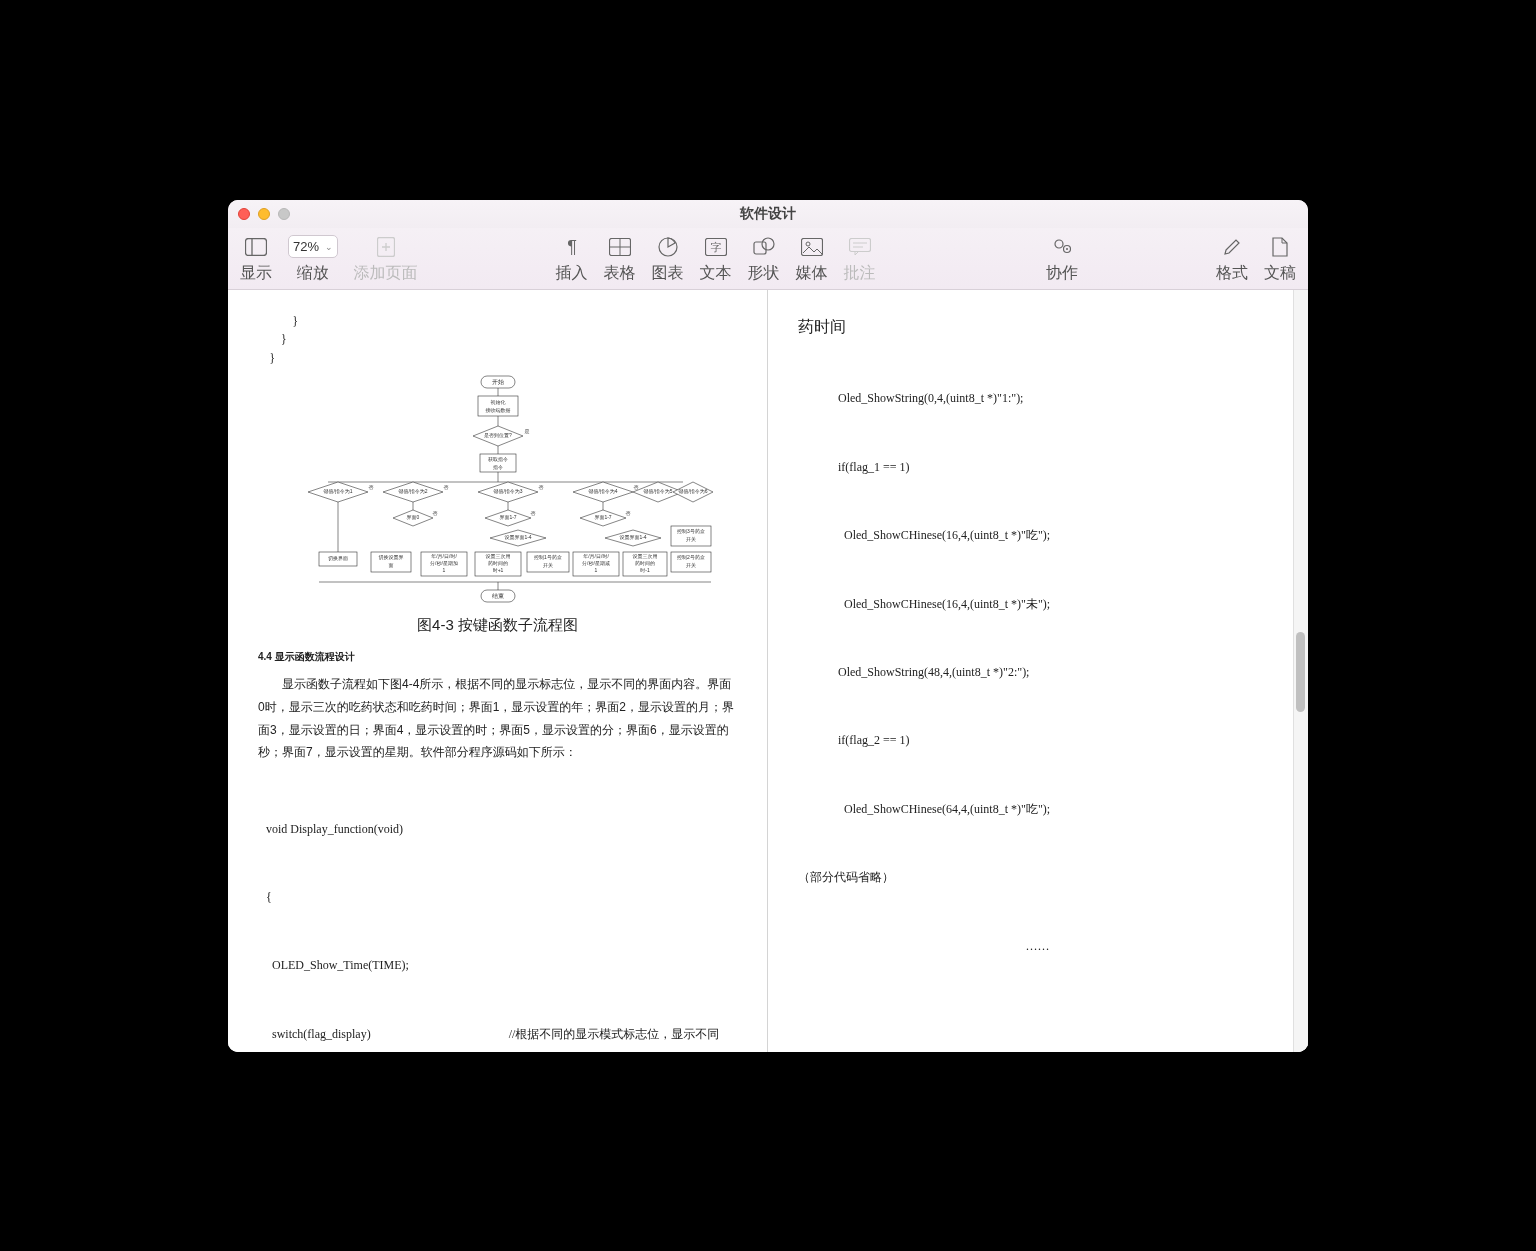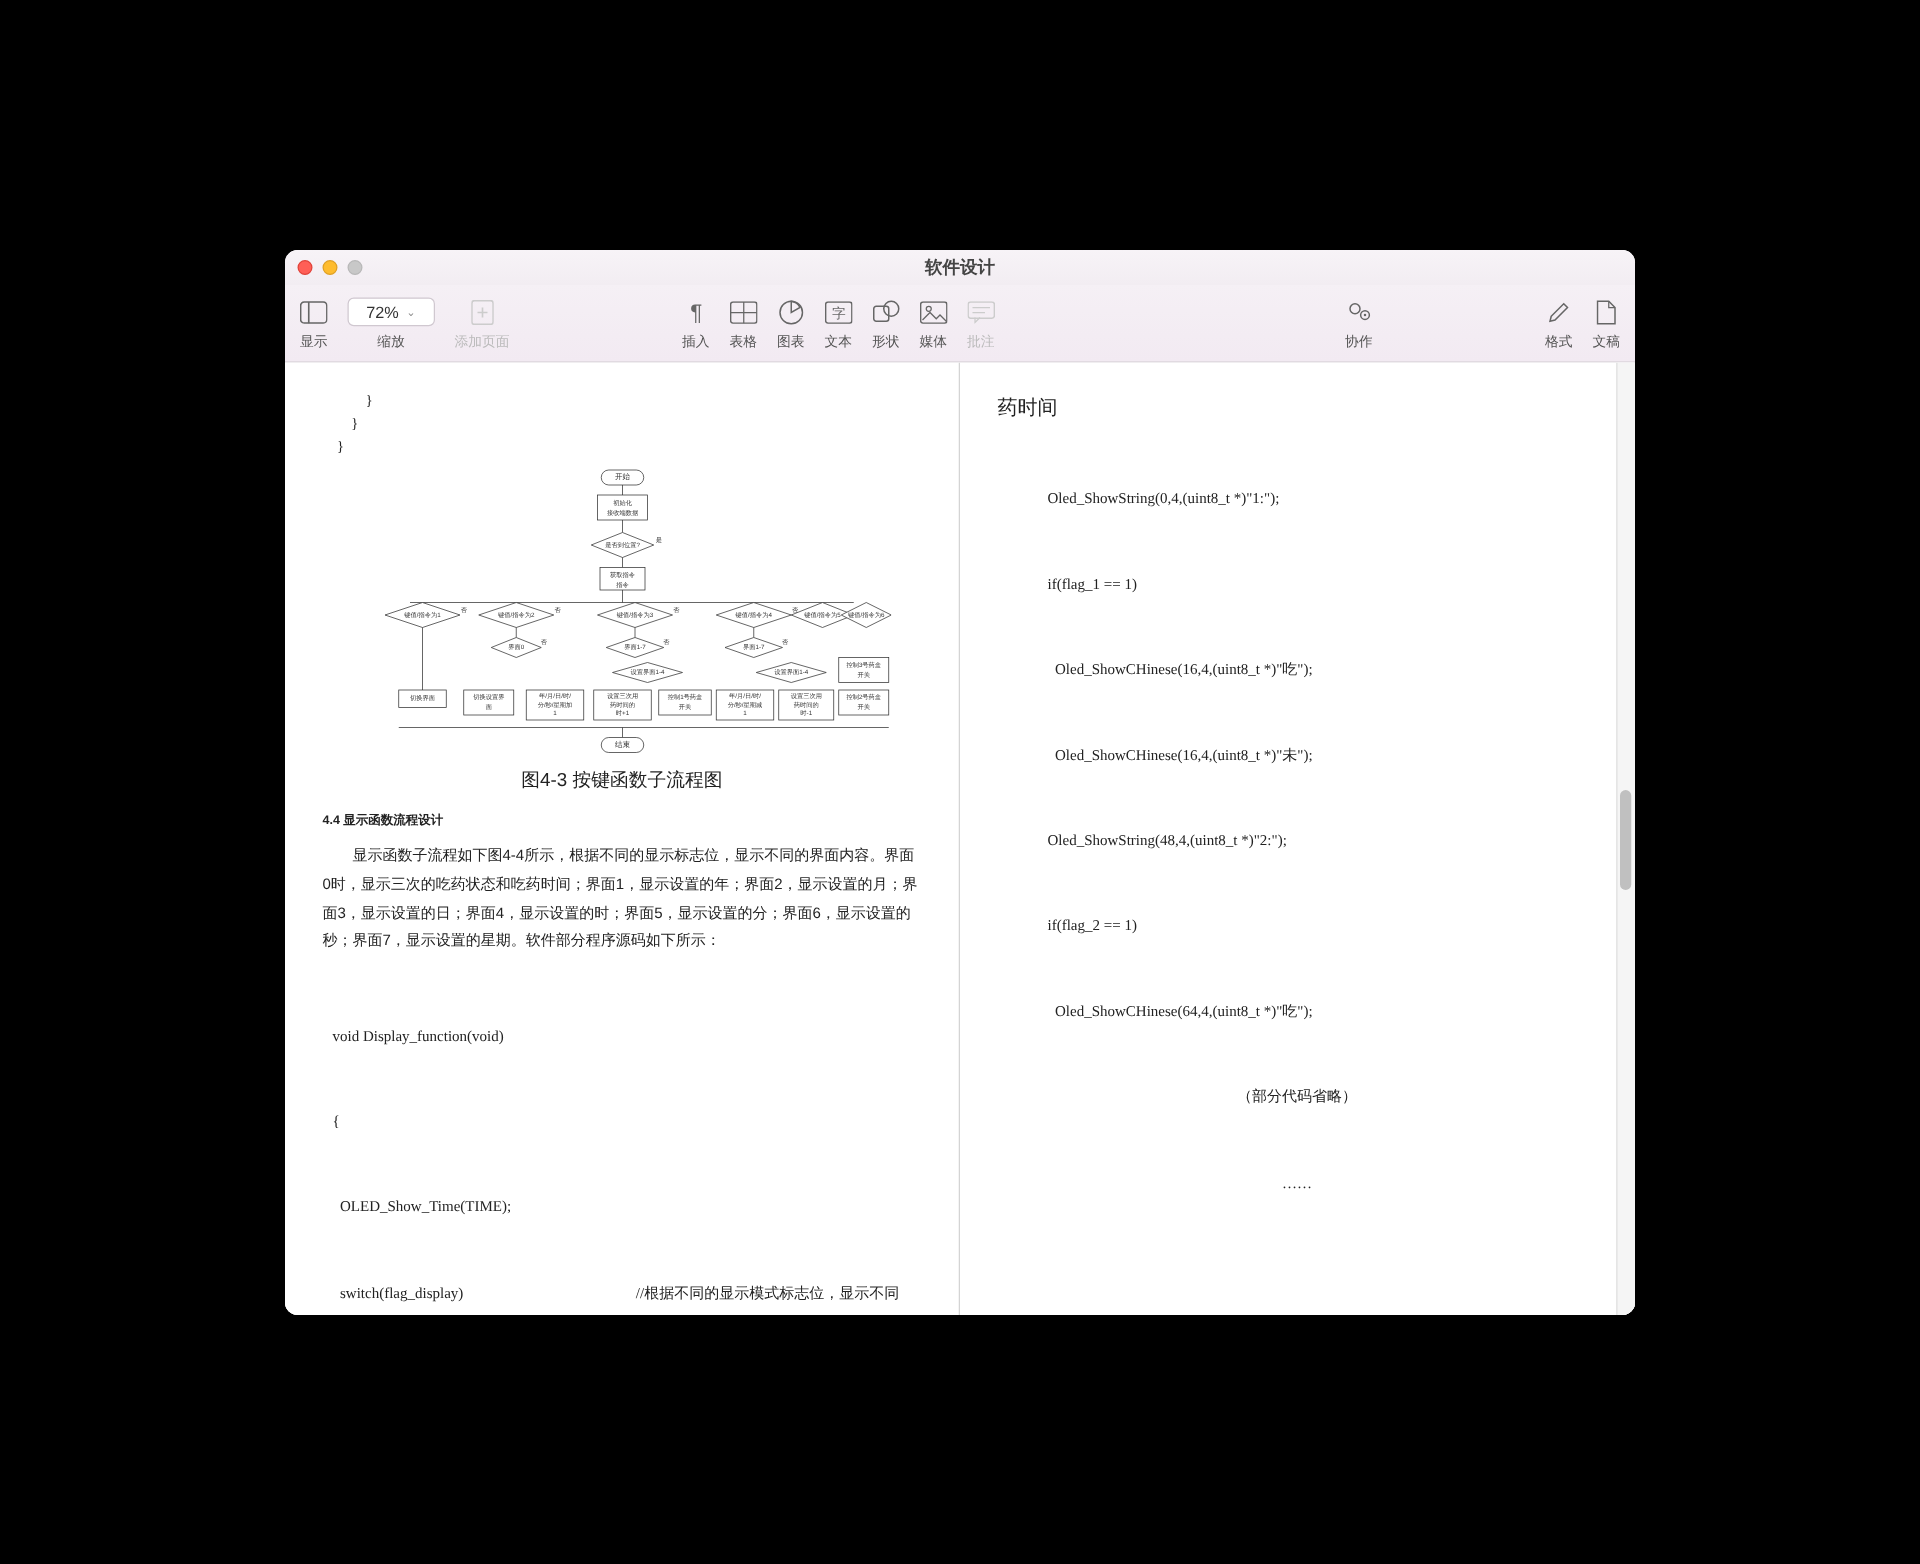--- a/index.html
+++ b/index.html
@@ -53,31 +53,31 @@
     }
     .tb-group.wide { margin-right: 28px; }
     .tb-icon {
       height: 28px;
       display: flex;
       align-items: center;
       justify-content: center;
       color: #555;
     }
     .tb-label {
-      font-size: 11px;
+      font-size: 16px;
       color: #555;
       margin-top: 2px;
     }
     .tb-label.disabled { color: #bbb; }
     .zoom-select {
       display: inline-flex;
       align-items: center;
       border: 1px solid #d0c8d0;
       border-radius: 5px;
-      padding: 3px 14px;
+      padding: 3px 4px;
       background: #fff;
       font-size: 13px;
       color: #333;
       justify-content: flex-end;
     }
     .chev { margin-left: 6px; font-size: 9px; color: #888; }
     .disabled { color: #ccc; }
     .spacer { flex: 1; }
     .content {
       flex: 1;
@@ -406,21 +406,21 @@
     <div class="page">
       <div style="font-size:16px;line-height:1.9">药时间</div>
       <div class="code" style="margin-left:40px">
         <div>Oled_ShowString(0,4,(uint8_t *)"1:");</div>
         <div>if(flag_1 == 1)</div>
         <div>  Oled_ShowCHinese(16,4,(uint8_t *)"吃");</div>
         <div>  Oled_ShowCHinese(16,4,(uint8_t *)"未");</div>
         <div>Oled_ShowString(48,4,(uint8_t *)"2:");</div>
         <div>if(flag_2 == 1)</div>
         <div>  Oled_ShowCHinese(64,4,(uint8_t *)"吃");</div>
-        <div style="text-align:center;margin-left:-40px">（部分代码省略）</div>
+        <div style="text-align:left;margin-left:-40px">（部分代码省略）</div>
         <div style="text-align:center;margin-left:-40px">……</div>
       </div>
 
     </div>
 
     <div class="scrollbar">
       <div class="scroll-thumb"></div>
     </div>
   </div>
 </div>

